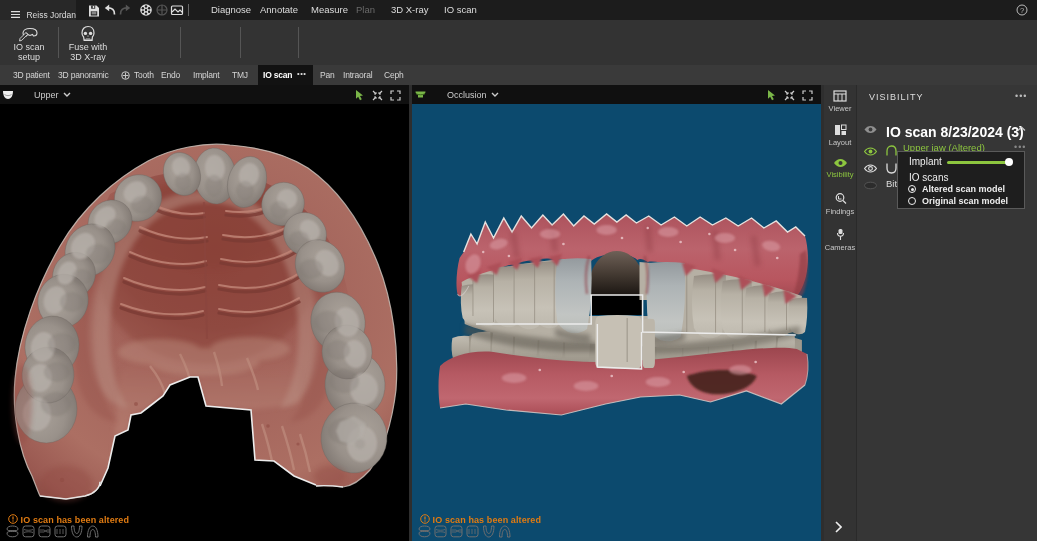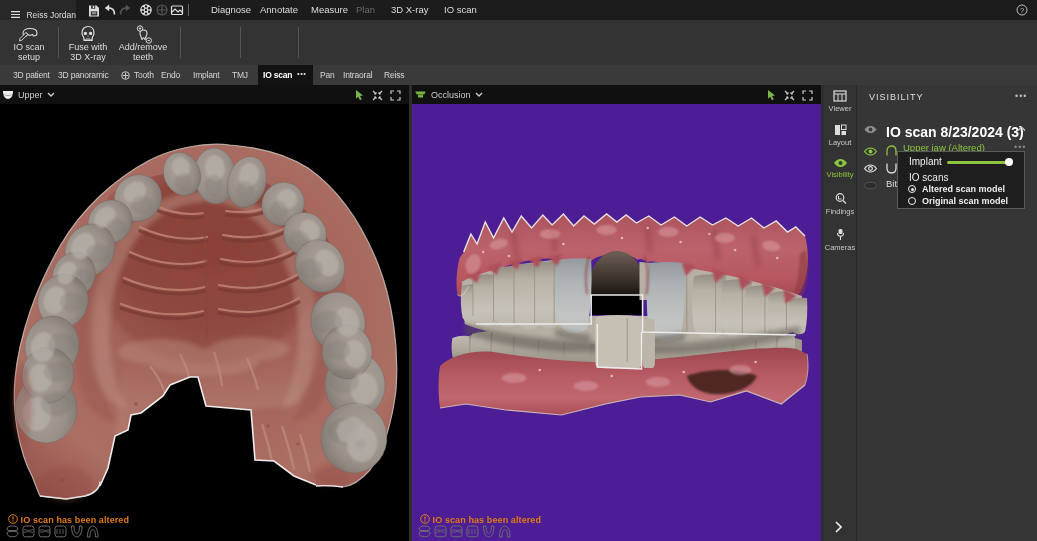--- a/index.html
+++ b/index.html
@@ -13,24 +13,24 @@
 .tbtn{position:absolute;top:0;height:45px;text-align:center;color:#ddd;font-size:9px;line-height:10px}
 .tbtn .ic{height:22px;padding-top:5px}
 .tsep{position:absolute;top:7px;width:1px;height:31px;background:#555}
 #tabs{left:0;top:65px;width:1037px;height:20px;background:#3a3a3a}
 .tab{position:absolute;top:0;height:20px;line-height:20px;font-size:8.5px;letter-spacing:-.2px;color:#d5d5d5}
 #tabact{position:absolute;left:258px;top:0;width:55px;height:20px;background:#121212;color:#fff;font-weight:bold;font-size:8.5px;letter-spacing:-.2px;line-height:20px;text-align:left;padding-left:5px}
 #tabdots{position:absolute;left:297px;top:0;width:16px;height:20px;color:#ddd;font-size:7.5px;line-height:18px;letter-spacing:.5px}
 #content{left:0;top:85px;width:1037px;height:456px;background:#000}
 .vphead{position:absolute;top:0;height:19px;background:#101010;display:flex;align-items:center}
 #vpL{left:0;top:0;width:409px;height:456px;background:#000}
-#vpR{left:412px;top:0;width:409px;height:456px;background:#4c1d95}
+#vpR{left:412px;top:0;width:409px;height:456px;background:#0c4a6e}
 #divLR{left:409px;top:0;width:3px;height:456px;background:#2e2e2e}
 #divRS{left:821px;top:0;width:3px;height:456px;background:#2e2e2e}
-.vptitle{font-size:9px;color:#ccc;margin-left:4px}
+.vptitle{font-size:9px;color:#ccc;margin-left:20px}
 .warn{position:absolute;left:8px;top:429px;color:#e07b12;font-size:9px;font-weight:600;letter-spacing:.1px}
 .jawicons{position:absolute;left:3px;top:440px}
 #rail{left:824px;top:0;width:32px;height:456px;background:#333}
 .ritem{position:absolute;left:0;width:32px;text-align:center;color:#c8c8c8;font-size:7.5px}
 .ritem.act{color:#8dc63f}
 #panel{left:856px;top:0;width:181px;height:456px;background:#363636;border-left:1px solid #2a2a2a}
 #ptitle{position:absolute;left:12px;top:7px;font-size:9px;letter-spacing:1px;color:#dedede}
 .prow{position:absolute;left:8px;font-size:9.5px;color:#ddd}
 #popup{left:897px;top:151px;width:128px;height:58px;background:#1e1e1e;border:1px solid #5a5a5a;z-index:5}
 .dots3{color:#bbb;letter-spacing:1px;font-size:9px}
@@ -95,47 +95,40 @@
           <path d="M9 7.5l1.8 1.8" stroke="#ddd" stroke-width=".9"></path>
         </svg></div>IO scan<br>setup</div>
   <div class="tsep" style="left:58px"></div>
   <div class="tbtn" style="left:58px;width:60px"><div class="ic"><svg width="20" height="20" viewBox="0 0 20 20">
           <path d="M4 8c0-4 2.5-6.5 6-6.5S16 4 16 8c0 2-.8 3.2-1.6 4l-.3 3.3h-8L5.6 12C4.8 11.2 4 10 4 8z" fill="none" stroke="#ddd" stroke-width="1.2"></path>
           <circle cx="7.4" cy="8.4" r="1.7" fill="#ddd"></circle>
           <circle cx="12.6" cy="8.4" r="1.7" fill="#ddd"></circle>
           <path d="M9 15.3v-2.2M11 15.3v-2.2M7 15.3v-1.5M13 15.3v-1.5" stroke="#ddd" stroke-width="1"></path>
           <path d="M9.3 11.6L10 10l.7 1.6z" fill="#ddd"></path>
         </svg></div>Fuse with<br>3D X-ray</div>
-  <div class="tbtn" style="left:112px;width:62px"><div class="ic"><svg width="22" height="20" viewBox="0 0 22 20">
-          <path d="M8 8.5C8 6.3 9.6 5 11.5 5s3.5 1.3 3.5 3.5c0 1.3-.5 2-.9 2.8-.4.8-.5 3.2-1.1 3.2-.6 0-.5-1.8-1.5-1.8s-.9 1.8-1.5 1.8c-.6 0-.7-2.4-1.1-3.2-.4-.8-.9-1.5-.9-2.8z" fill="none" stroke="#ddd" stroke-width="1.1"></path>
-          <circle cx="8" cy="3.5" r="2.7" fill="#333" stroke="#ddd" stroke-width="1"></circle>
-          <path d="M6.8 3.5h2.4M8 2.3v2.4" stroke="#ddd" stroke-width=".9"></path>
-          <circle cx="16.8" cy="15.5" r="2.7" fill="#333" stroke="#ddd" stroke-width="1"></circle>
-          <path d="M15.6 15.5h2.4" stroke="#ddd" stroke-width=".9"></path>
-        </svg></div>Add/remove<br>teeth</div>
   <div class="tsep" style="left:180px"></div>
   <div class="tsep" style="left:240px"></div>
   <div class="tsep" style="left:298px"></div>
 </div>
 <div class="abs" id="tabs">
   <div class="tab" style="left:13px">3D patient</div>
   <div class="tab" style="left:58px">3D panoramic</div>
   <svg class="abs" style="left:121px;top:6px" width="9" height="9" viewBox="0 0 9 9">
       <circle cx="4.5" cy="4.5" r="3.8" fill="none" stroke="#c5c5c5" stroke-width="1"></circle>
       <path d="M4.5 1.5v6M1.5 4.5h6" stroke="#c5c5c5" stroke-width="1"></path>
     </svg>
   <div class="tab" style="left:134px">Tooth</div>
   <div class="tab" style="left:161px">Endo</div>
   <div class="tab" style="left:193px">Implant</div>
   <div class="tab" style="left:232px">TMJ</div>
   <div id="tabact">IO scan</div>
   <div id="tabdots">•••</div>
   <div class="tab" style="left:320px">Pan</div>
   <div class="tab" style="left:343px">Intraoral</div>
-  <div class="tab" style="left:384px">Reiss</div>
+  <div class="tab" style="left:384px">Ceph</div>
 </div>
 <div class="abs" id="content">
   <div class="abs" id="vpL">
     <div class="vphead" style="left:0;width:409px">
       <svg width="12" height="10" viewBox="0 0 12 10" style="margin-left:2px">
           <path d="M1 1h10c0 5-2.2 8-5 8S1 6 1 1z" fill="#eee"></path>
           <path d="M2.5 4.5c2 1.5 5 1.5 7 0" stroke="#888" stroke-width=".8" fill="none"></path>
         </svg>
       <span class="vptitle">Upper</span>
       <svg width="8" height="6" viewBox="0 0 8 6" style="margin-left:4px">

